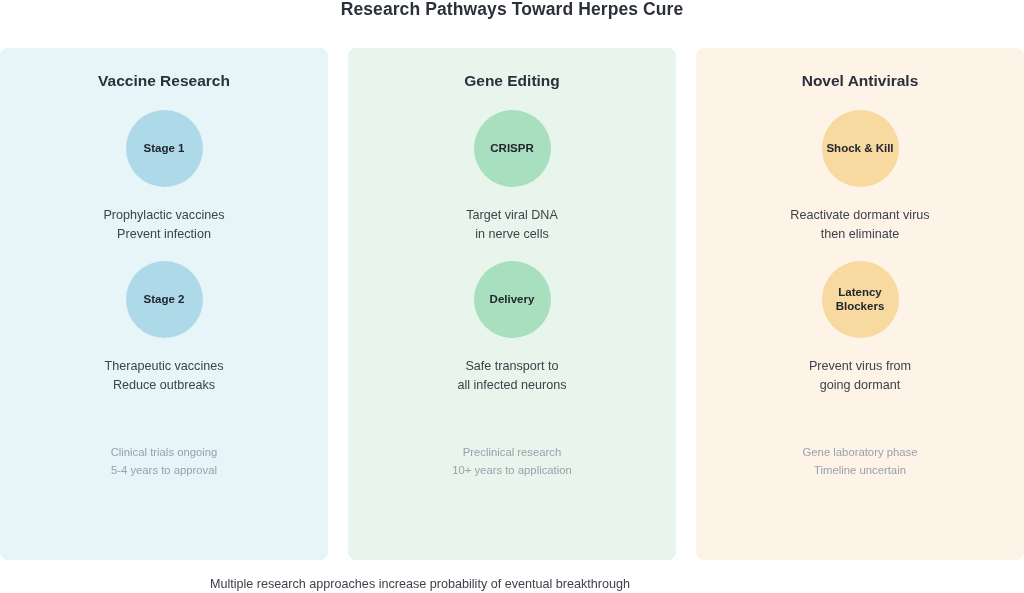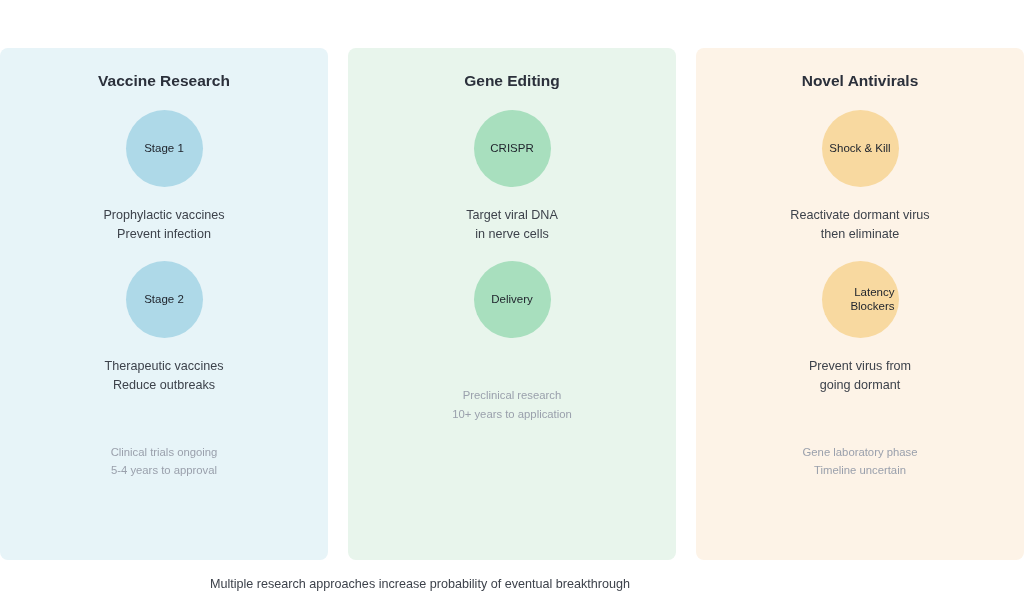--- a/index.html
+++ b/index.html
@@ -70,23 +70,23 @@
   .node.first { margin-top: 20px; }
   .node.second { margin-top: 18px; }
 
   .bubble {
     width: 77px;
     height: 77px;
     border-radius: 50%;
     display: flex;
     align-items: center;
     justify-content: center;
-    text-align: right;
+    text-align: center;
     font-size: 11.5px;
-    font-weight: normal;
+    font-weight: bold;
     color: #21262e;
     line-height: 13.5px;
     box-sizing: border-box;
     padding: 0 4px;
   }
   .bubble.blue   { background: #aed9e8; }
   .bubble.green  { background: #a8dfbe; }
   .bubble.orange { background: #f8d9a0; }
 
   .node-desc {
@@ -118,20 +118,21 @@
     font-size: 12.6px;
     color: #3d424b;
     line-height: 16px;
   }
 </style>
 </head>
 <body>
 
 <div id="canvas">
 
+  <div class="main-title">Research Pathways Toward Herpes Cure</div>
 
   <div class="columns">
 
     <div class="panel blue">
       <div class="panel-title">Vaccine Research</div>
 
       <div class="node first">
         <div class="bubble blue">Stage 1</div>
         <div class="node-desc">
           <span class="ln">Prophylactic vaccines</span>
@@ -159,20 +160,24 @@
       <div class="node first">
         <div class="bubble green">CRISPR</div>
         <div class="node-desc">
           <span class="ln">Target viral DNA</span>
           <span class="ln">in nerve cells</span>
         </div>
       </div>
 
       <div class="node second">
         <div class="bubble green">Delivery</div>
+        <div class="node-desc">
+          <span class="ln">Safe transport to</span>
+          <span class="ln">all infected neurons</span>
+        </div>
       </div>
 
       <div class="panel-note">
         <span class="ln">Preclinical research</span>
         <span class="ln">10+ years to application</span>
       </div>
     </div>
 
     <div class="panel orange">
       <div class="panel-title">Novel Antivirals</div>

